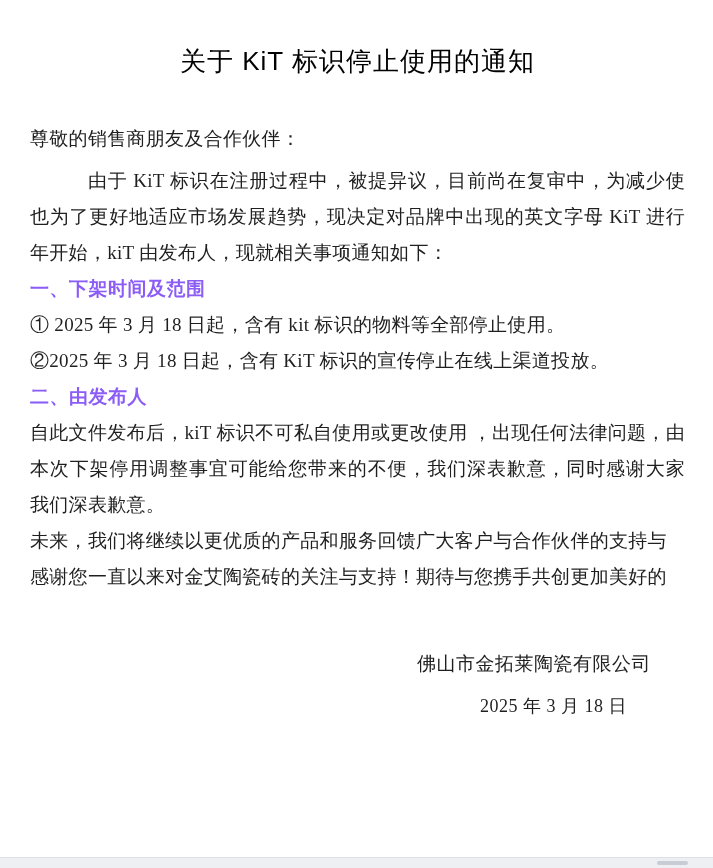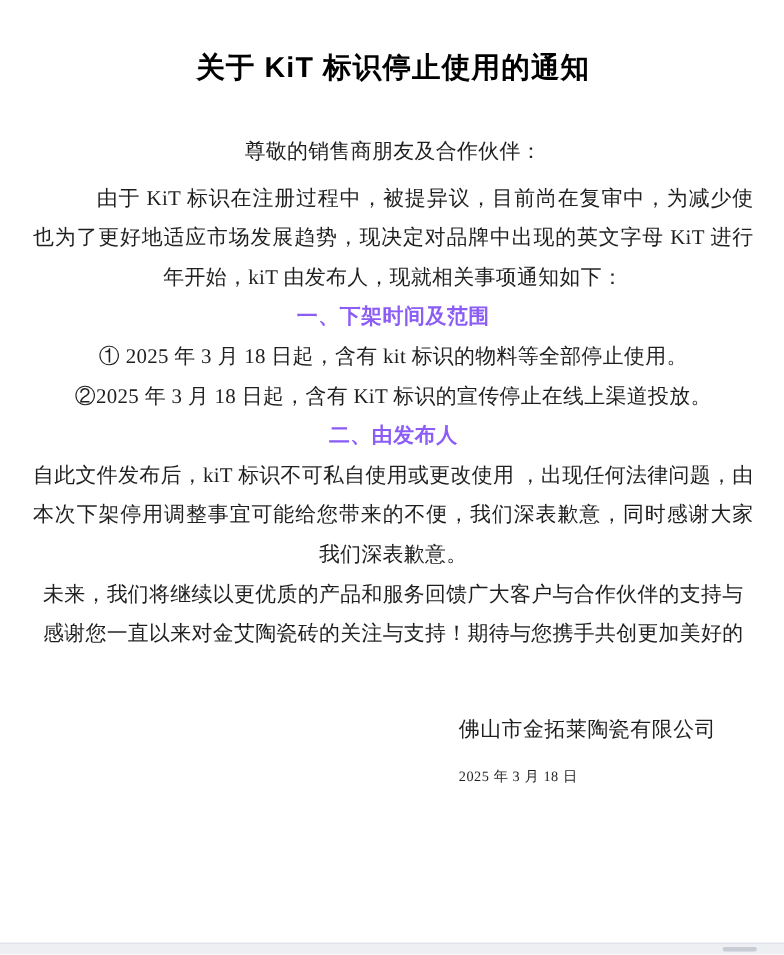--- a/index.html
+++ b/index.html
@@ -18,33 +18,32 @@
   }
   .content {
     padding: 0 28px 0 30px;
   }
   .doc-title {
     margin-top: 42px;
     height: 38px;
     line-height: 38px;
     text-align: center;
     font-family: "Liberation Sans", "DejaVu Sans", sans-serif;
-    font-weight: 700;
+    font-weight: 400;
     font-size: 26px;
     letter-spacing: 1px;
     color: #000000;
     white-space: nowrap;
   }
   .line {
     font-size: 19px;
     height: 36px;
     line-height: 36px;
     overflow: hidden;
     letter-spacing: 0.3px;
-    text-align: center;
   }
   .full {
     text-align: justify;
     text-align-last: justify;
   }
   .indent {
     text-indent: 58px;
   }
   .heading {
     font-family: "Liberation Sans", "DejaVu Sans", sans-serif;
@@ -58,32 +57,32 @@
     line-height: 37px;
   }
   .intro {
     margin-top: 6px;
   }
   .signature {
     margin-top: 50px;
     width: 210px;
     margin-left: auto;
     margin-right: 58px;
-    text-align: left;
+    text-align: right;
   }
   .sig-company {
     font-size: 19px;
     height: 38px;
     line-height: 38px;
     letter-spacing: 0.5px;
     white-space: nowrap;
   }
   .sig-date {
     margin-top: 4px;
-    font-size: 13px;
+    font-size: 18px;
     height: 38px;
     line-height: 38px;
     letter-spacing: 0.5px;
     white-space: nowrap;
   }
   .hscrollbar {
     position: absolute;
     left: 0;
     right: 0;
     bottom: 0;

